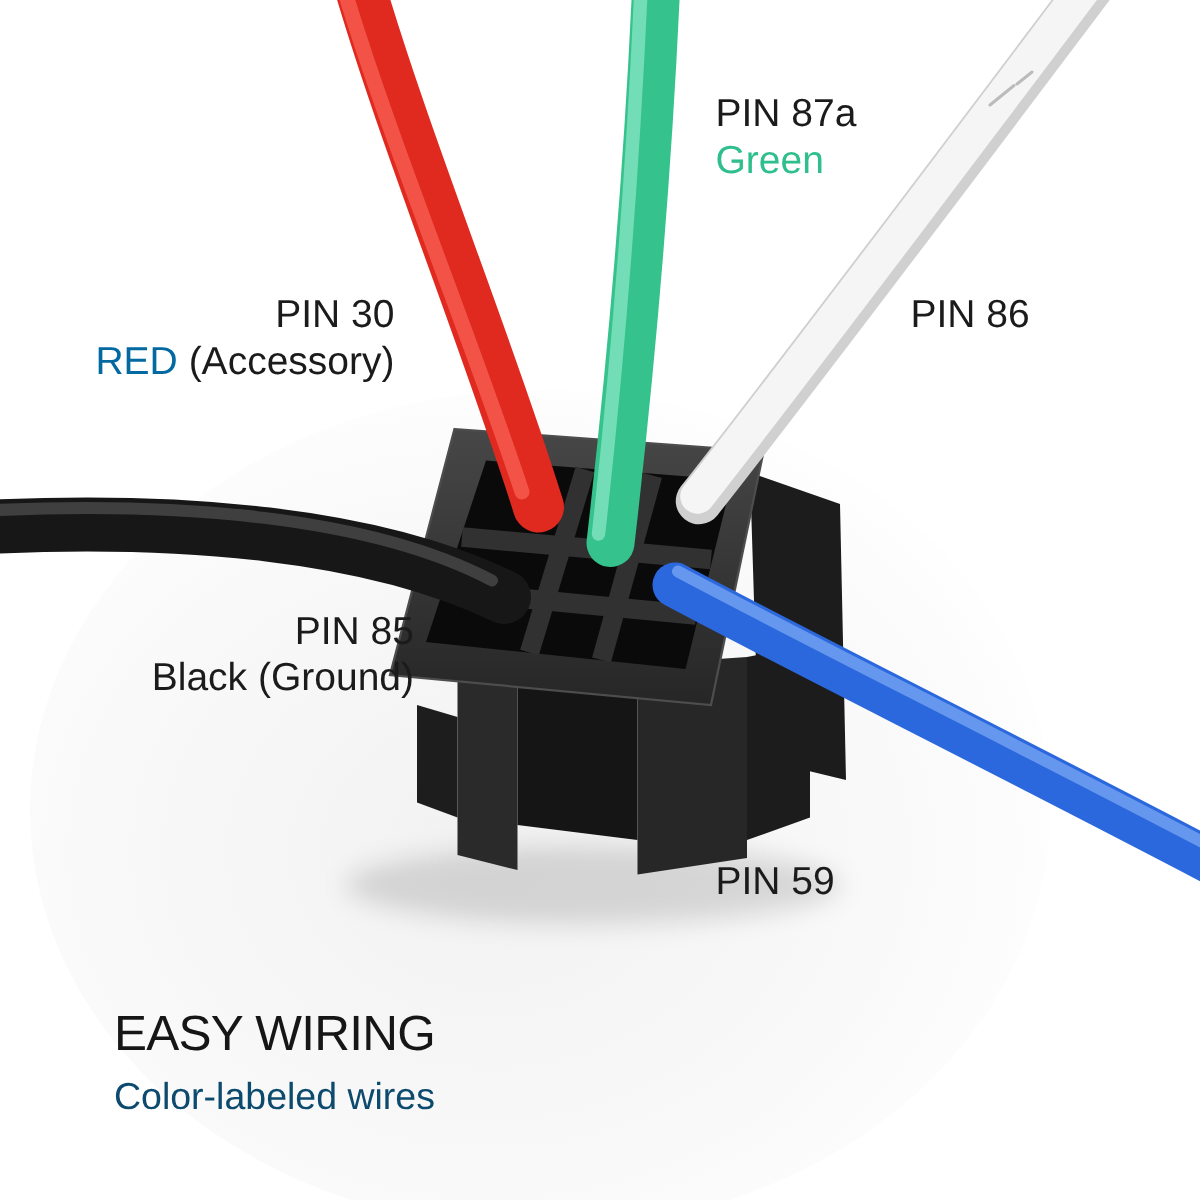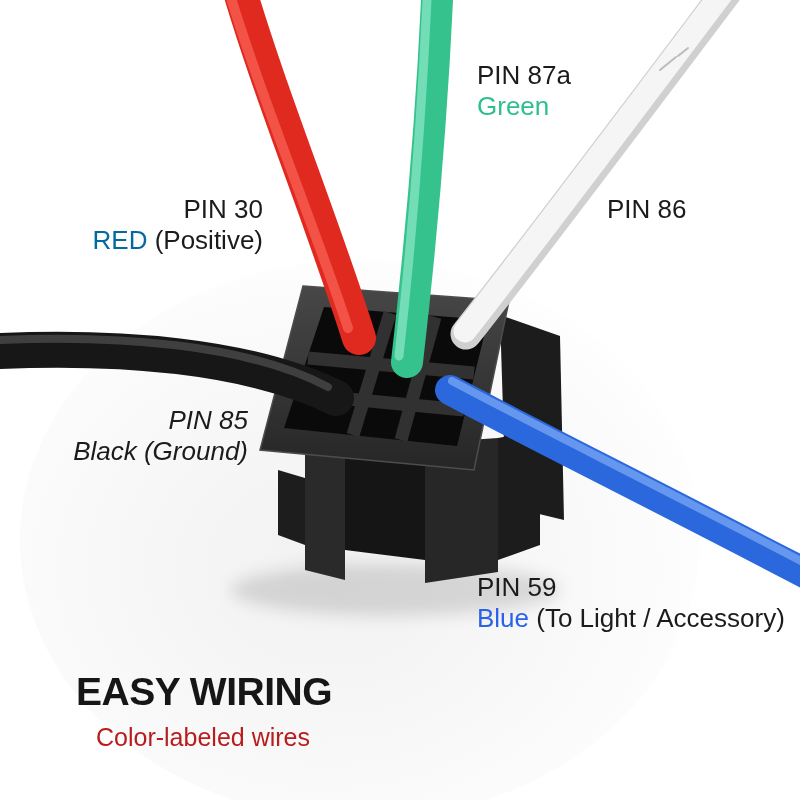--- a/index.html
+++ b/index.html
@@ -12,26 +12,26 @@
   .stage { position: relative; width: 800px; height: 672px; }
   .stage svg { position: absolute; left: 0; top: 0; }
 
   .label { position: absolute; color: #1b1b1b; font-size: 26px; line-height: 31px; white-space: nowrap; }
   .label .pin { font-weight: 400; }
   .label.align-right { text-align: right; }
 
   .l-pin87a { left: 477px; top: 60px; }
   .l-pin30  { right: 537px; top: 194px; }
   .l-pin86  { left: 571px; top: 194px; margin-left: 36px; }
-  .l-pin85  { right: 552px; top: 405px; font-style: italic; }
+  .l-pin85  { right: 524px; top: 405px; }
   .l-pin87  { left: 477px; top: 572px; }
 
   .heading { position: absolute; left: 76px; top: 670px; color: #161616; }
-  .heading .h1 { font-size: 39px; font-weight: bold; letter-spacing: -0.5px; }
-  .heading .h2 { font-size: 25px; font-weight: 400; margin-top: 9px; color: #b91c1c; margin-left: 20px; }
+  .heading .h1 { font-size: 33px; font-weight: normal; letter-spacing: -0.5px; }
+  .heading .h2 { font-size: 25px; font-weight: 400; margin-top: 9px; color: #0c4a6e; }
 </style>
 </head>
 <body>
 
 <div class="stage">
 
   <svg width="800" height="800" viewBox="0 0 800 800">
     <defs>
       <radialGradient id="bgwash" cx="0.45" cy="0.55" r="0.6">
         <stop offset="0%" stop-color="rgba(120,120,125,0.10)"></stop>
@@ -90,35 +90,34 @@
     </g>
   </svg>
 
   <div class="label l-pin87a">
     <div class="pin">PIN 87a</div>
     <div class="desc"><span style="color: rgb(47, 191, 141);">Green</span><span></span></div>
   </div>
 
   <div class="label l-pin30 align-right">
     <div class="pin">PIN 30</div>
-    <div class="desc"><span style="color: #0369a1;">RED</span><span> (Positive)</span></div>
+    <div class="desc"><span style="color: #0369a1;">RED</span><span> (Accessory)</span></div>
   </div>
 
   <div class="label l-pin86">
     <div class="pin">PIN 86</div>
   </div>
 
   <div class="label l-pin85 align-right">
     <div class="pin">PIN 85</div>
     <div class="desc"><span style="color: rgb(27, 27, 27);"></span><span>Black (Ground)</span></div>
   </div>
 
   <div class="label l-pin87">
     <div class="pin">PIN 59</div>
-    <div class="desc"><span style="color: rgb(42, 99, 232);">Blue</span><span> (To Light / Accessory)</span></div>
   </div>
 
   <div class="heading">
     <div class="h1">EASY WIRING</div>
     <div class="h2">Color-labeled wires</div>
   </div>
 
 </div>
 
 </body></html>

